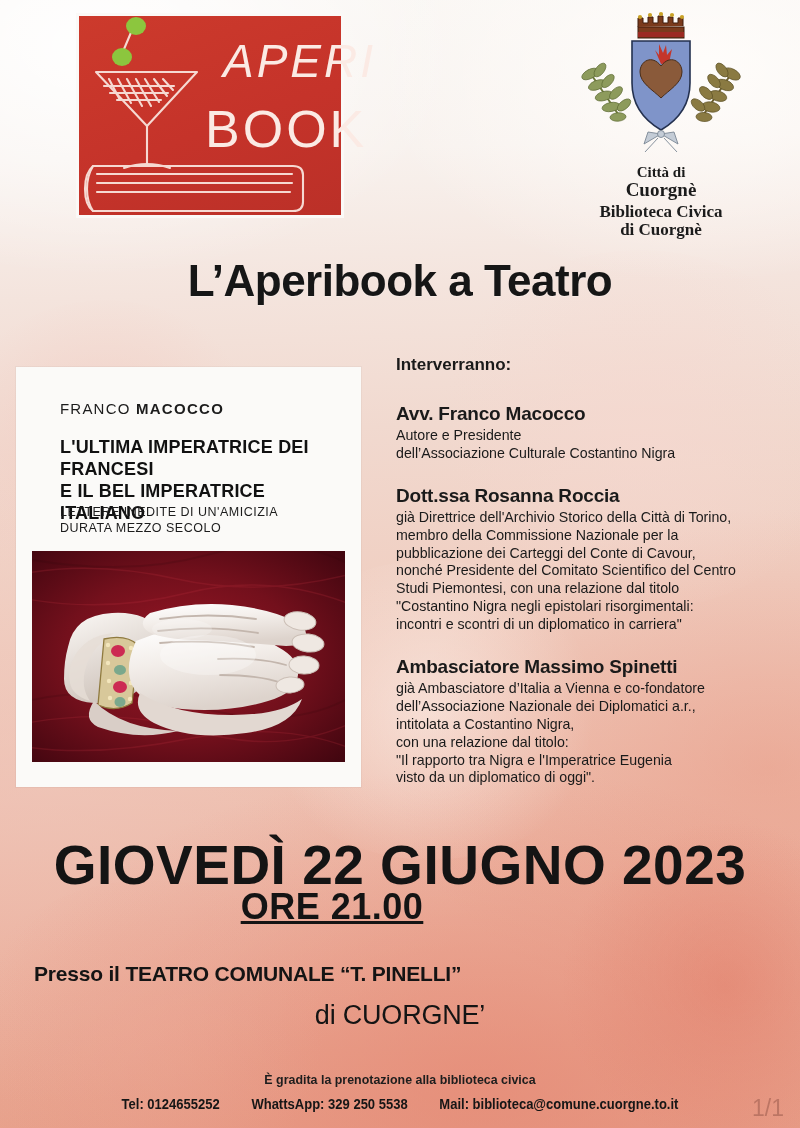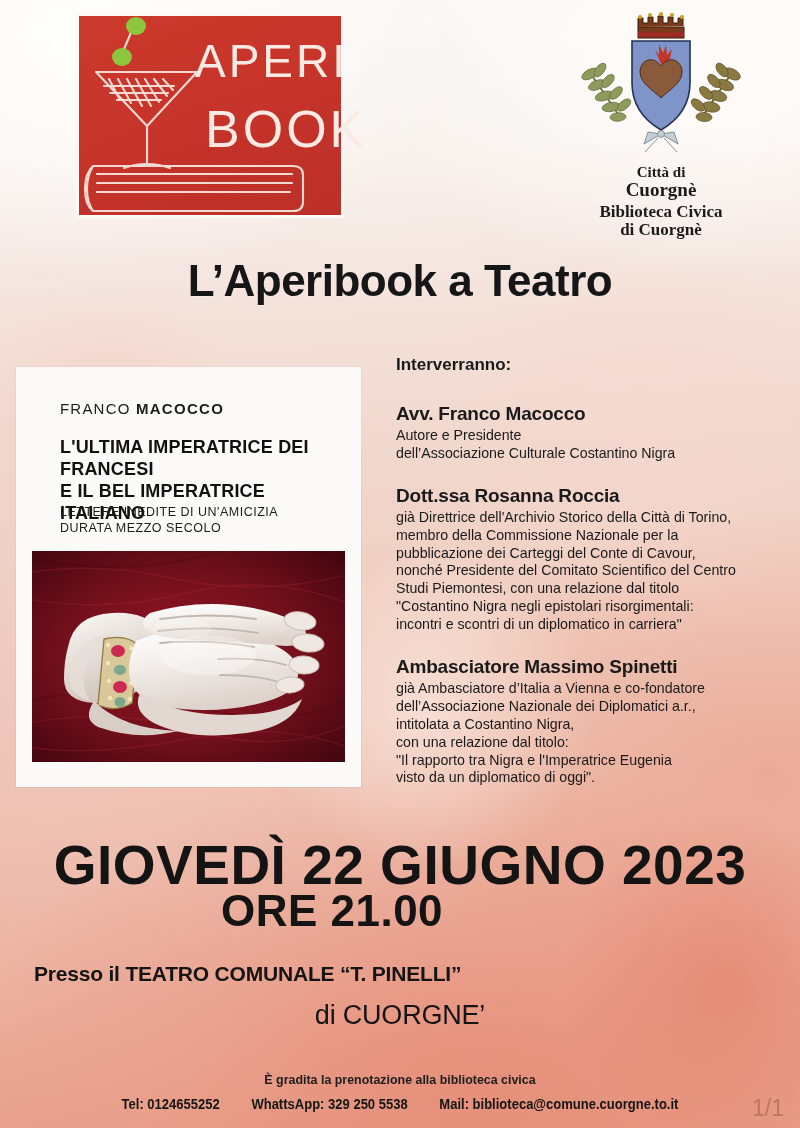--- a/index.html
+++ b/index.html
@@ -46,21 +46,21 @@
   #logo-inner{
     position:relative;width:100%;height:100%;
     background:linear-gradient(160deg,#cc3a2c 0%,#c5332a 55%,#bb3028 100%);
   }
   #logo-inner svg{position:absolute;left:0;top:0;}
   .logo-txt{
     position:absolute;color:#fbeae4;font-weight:400;
     font-family:"Liberation Sans", sans-serif;
     letter-spacing:3px;line-height:1;
   }
-  #logo-aperi{left:116px;top:22px;font-size:46px;}
+  #logo-aperi{left:144px;top:22px;font-size:46px;font-style:italic;}
   #logo-book{left:126px;top:87px;font-size:52px;}
 
   
   #crest-wrap{position:absolute;left:556px;top:8px;width:210px;height:240px;text-align:center;}
   #crest-svg{display:block;margin:0 auto;}
   .crest-line{
     font-family:"Liberation Serif", serif;font-weight:bold;color:#1b1b1b;
     line-height:1.08;
   }
   #crest-citta{font-size:15px;margin-top:4px;}
@@ -119,21 +119,21 @@
   .sp-name{font-size:19px;font-weight:bold;margin-bottom:2px;letter-spacing:-.2px;}
   .sp-desc{font-size:14.2px;line-height:1.26;}
 
   
   #date-line{
     position:absolute;left:0;top:833px;width:800px;text-align:center;
     font-size:55px;font-weight:bold;color:#141414;letter-spacing:.5px;
   }
   #time-line{
     position:absolute;left:0;top:886px;width:664px;text-align:center;
-    font-size:44px;font-weight:bold;color:#141414;letter-spacing:.5px;
+    font-size:36px;font-weight:bold;color:#141414;letter-spacing:.5px;text-decoration:underline;
   }
 
   
   #venue1{
     position:absolute;left:0;top:962px;width:800px;text-align:left;
     font-size:21px;font-weight:bold;color:#141414;letter-spacing:-.2px;padding-left:34px;
   }
   #venue2{
     position:absolute;left:0;top:1000px;width:800px;text-align:center;
     font-size:27px;font-weight:normal;color:#141414;letter-spacing:-.2px;

